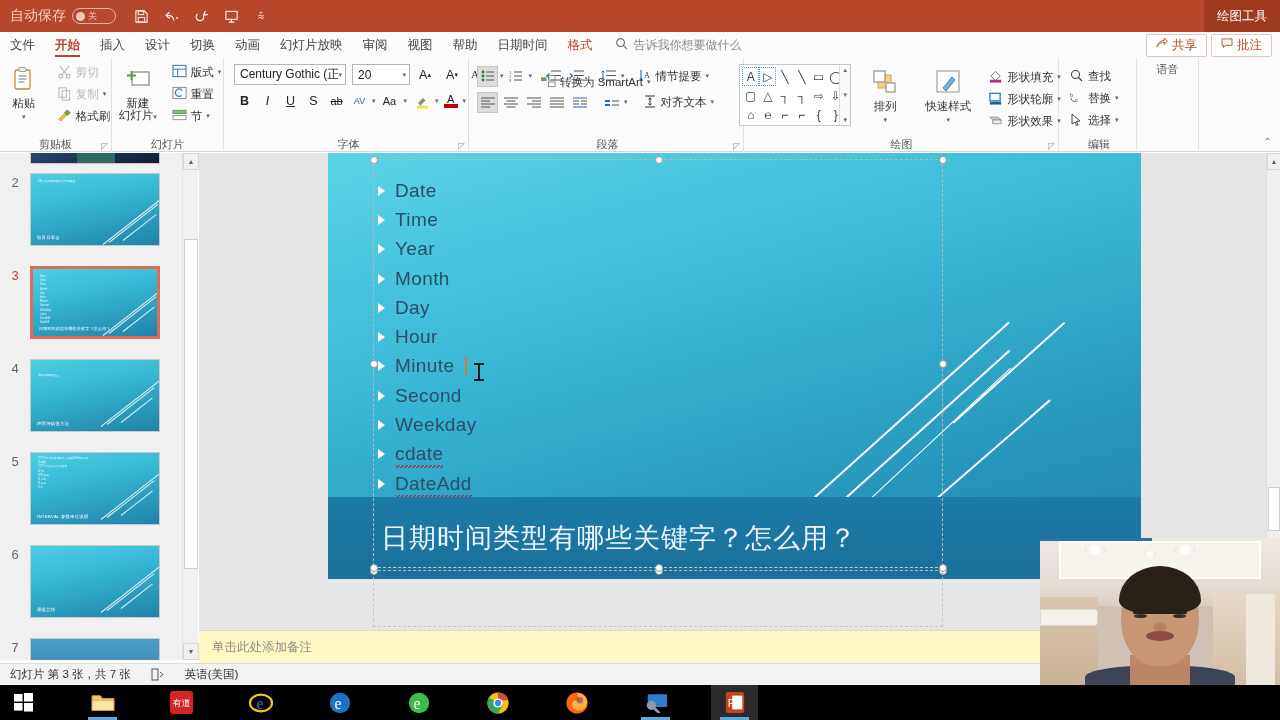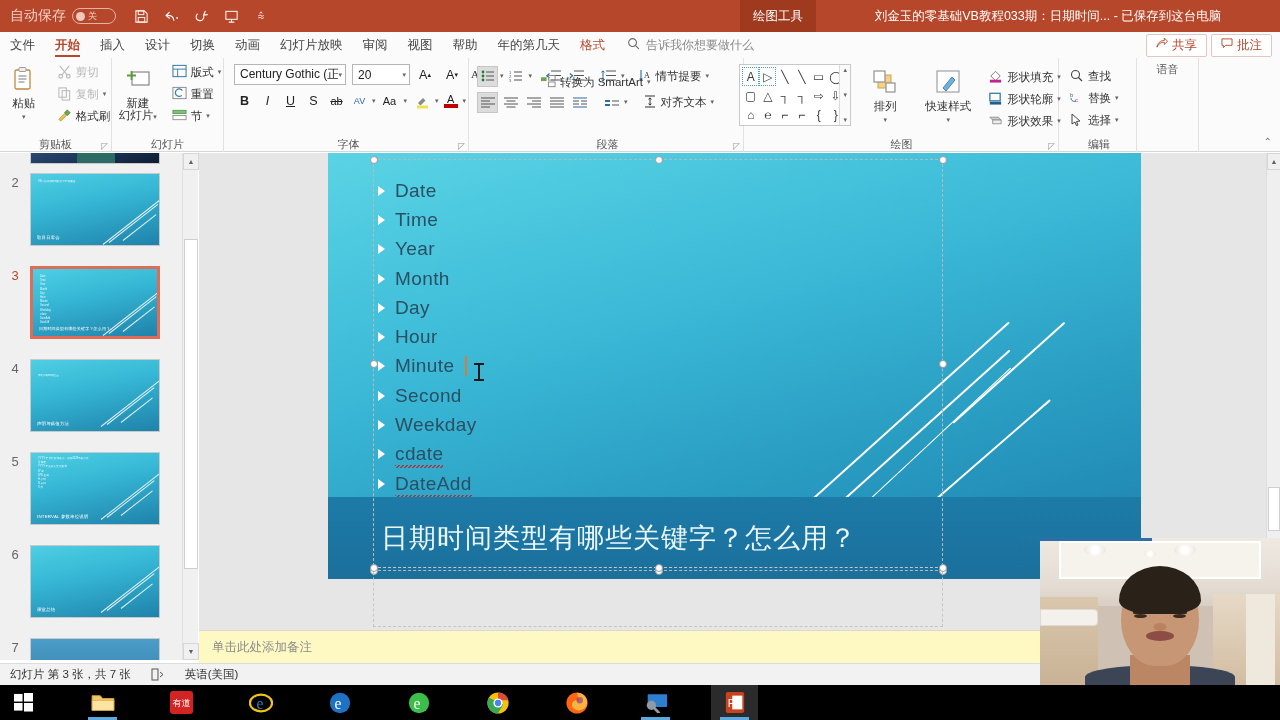--- a/index.html
+++ b/index.html
@@ -391,35 +391,34 @@
       <span class="tb-icon">
         <svg width="15" height="15" viewBox="0 0 16 16">
             <rect x="2" y="2.5" width="12" height="8.5" fill="none" stroke="#fff" stroke-width="1.1"></rect>
             <path d="M8 11v3M5.5 14h5" stroke="#fff" stroke-width="1.1" stroke-linecap="round"></path>
           </svg>
       </span>
       <span class="tb-icon" style="font-size:11px;">⩯</span>
     </div>
     <div class="menu-spacer"></div>
     <div class="tool-tab">绘图工具</div>
-    <div class="tb-title">刘金玉的零基础VB教程033期：日期时间... - 已保存到这台电脑</div>
   </div>
 
   <div class="menubar">
     <div class="menu-item">文件</div>
     <div class="menu-item active">开始</div>
     <div class="menu-item">插入</div>
     <div class="menu-item">设计</div>
     <div class="menu-item">切换</div>
     <div class="menu-item">动画</div>
     <div class="menu-item">幻灯片放映</div>
     <div class="menu-item">审阅</div>
     <div class="menu-item">视图</div>
     <div class="menu-item">帮助</div>
-    <div class="menu-item">年的第几天</div>
+    <div class="menu-item">日期时间</div>
     <div class="menu-item ctx">格式</div>
     <div class="tellme">
       <span>
         <svg width="13" height="13" viewBox="0 0 14 14">
             <circle cx="6" cy="6" r="4.2" fill="none" stroke="#6b6b6b" stroke-width="1.2"></circle>
             <path d="M9.2 9.2L12.5 12.5" stroke="#6b6b6b" stroke-width="1.2" stroke-linecap="round"></path>
           </svg>
       </span>
       <span>告诉我你想要做什么</span>
     </div>

